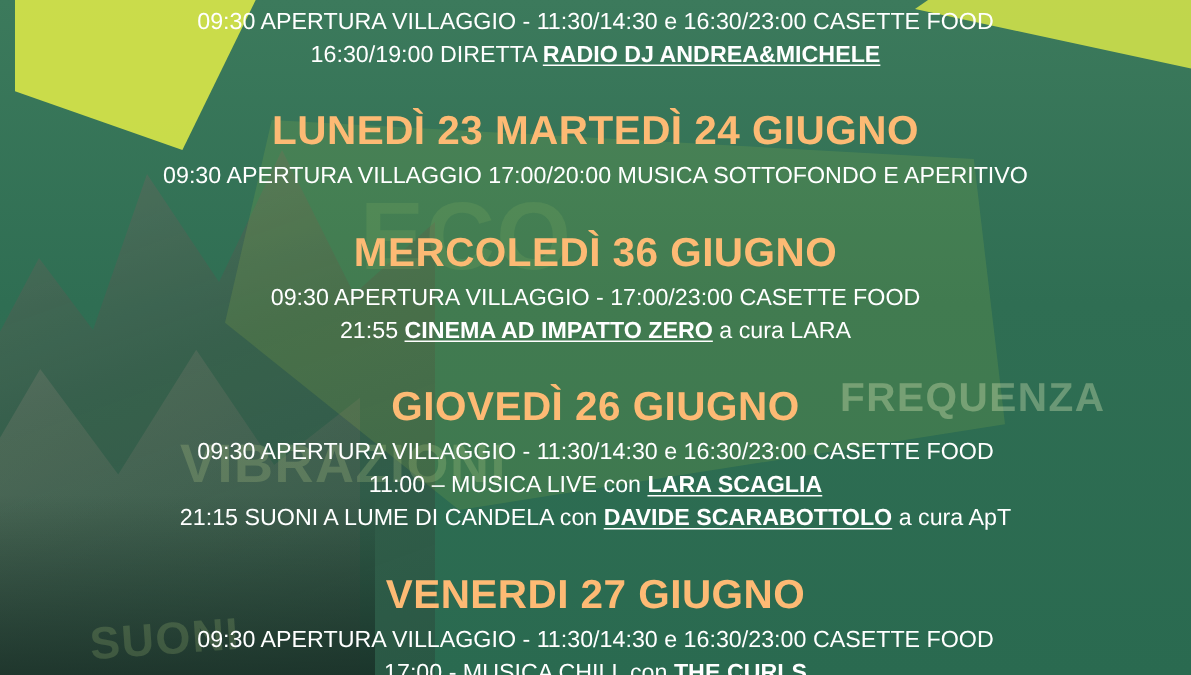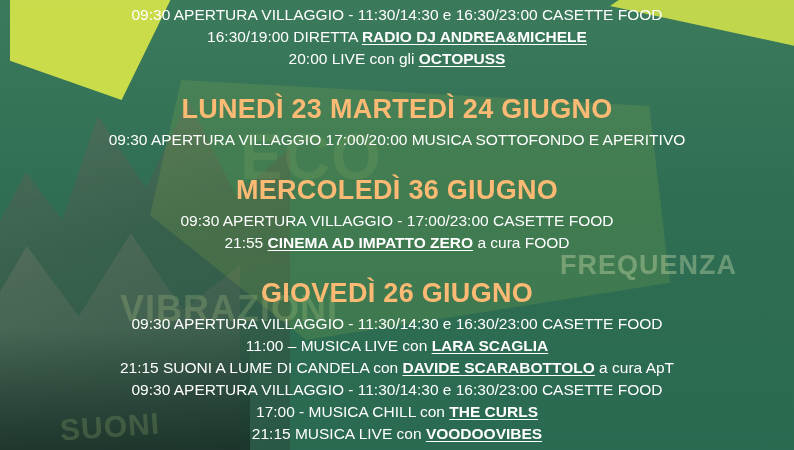--- a/index.html
+++ b/index.html
@@ -148,29 +148,29 @@
 
   <div class="bg-word w1">VIBRAZIONI</div>
   <div class="bg-word w2">FREQUENZA</div>
   <div class="bg-word w3">SUONI</div>
   <div class="bg-word w4">ECO</div>
 
   <div class="content">
     <div id="schedule-root">
         <div class="line"><span>09:30 APERTURA VILLAGGIO - 11:30/14:30 e 16:30/23:00 CASETTE FOOD</span></div>
         <div class="line"><span>16:30/19:00 DIRETTA </span><span class="hl">RADIO DJ ANDREA&amp;MICHELE</span></div>
-        <div class="line"><span>20:00 LIVE con gli </span><span class="hl">OCTOPUSS</span></div>
         <div class="day-head">LUNEDÌ 23 MARTEDÌ 24 GIUGNO</div>
         <div class="line"><span>09:30 APERTURA VILLAGGIO  17:00/20:00 MUSICA SOTTOFONDO E APERITIVO</span></div>
         <div class="day-head">MERCOLEDÌ 36 GIUGNO</div>
         <div class="line"><span>09:30 APERTURA VILLAGGIO - 17:00/23:00 CASETTE FOOD</span></div>
-        <div class="line"><span>21:55 </span><span class="hl">CINEMA AD IMPATTO ZERO</span><span>  a cura FOOD</span></div>
+        <div class="line"><span>21:55 </span><span class="hl">CINEMA AD IMPATTO ZERO</span><span>  a cura LARA</span></div>
         <div class="day-head">GIOVEDÌ 26 GIUGNO</div>
         <div class="line"><span>09:30 APERTURA VILLAGGIO - 11:30/14:30 e 16:30/23:00 CASETTE FOOD</span></div>
         <div class="line"><span>11:00 – MUSICA LIVE con </span><span class="hl">LARA SCAGLIA</span></div>
         <div class="line"><span>21:15 SUONI A LUME DI CANDELA con </span><span class="hl">DAVIDE SCARABOTTOLO</span><span> a cura ApT</span></div>
+        <div class="day-head">VENERDI 27 GIUGNO</div>
         <div class="line"><span>09:30 APERTURA VILLAGGIO - 11:30/14:30 e 16:30/23:00 CASETTE FOOD</span></div>
         <div class="line"><span>17:00 - MUSICA CHILL con </span><span class="hl">THE CURLS</span></div>
         <div class="line"><span>21:15 MUSICA LIVE con </span><span class="hl">VOODOOVIBES</span></div>
       </div>
   </div>
 
 </div>
 
 </body></html>

